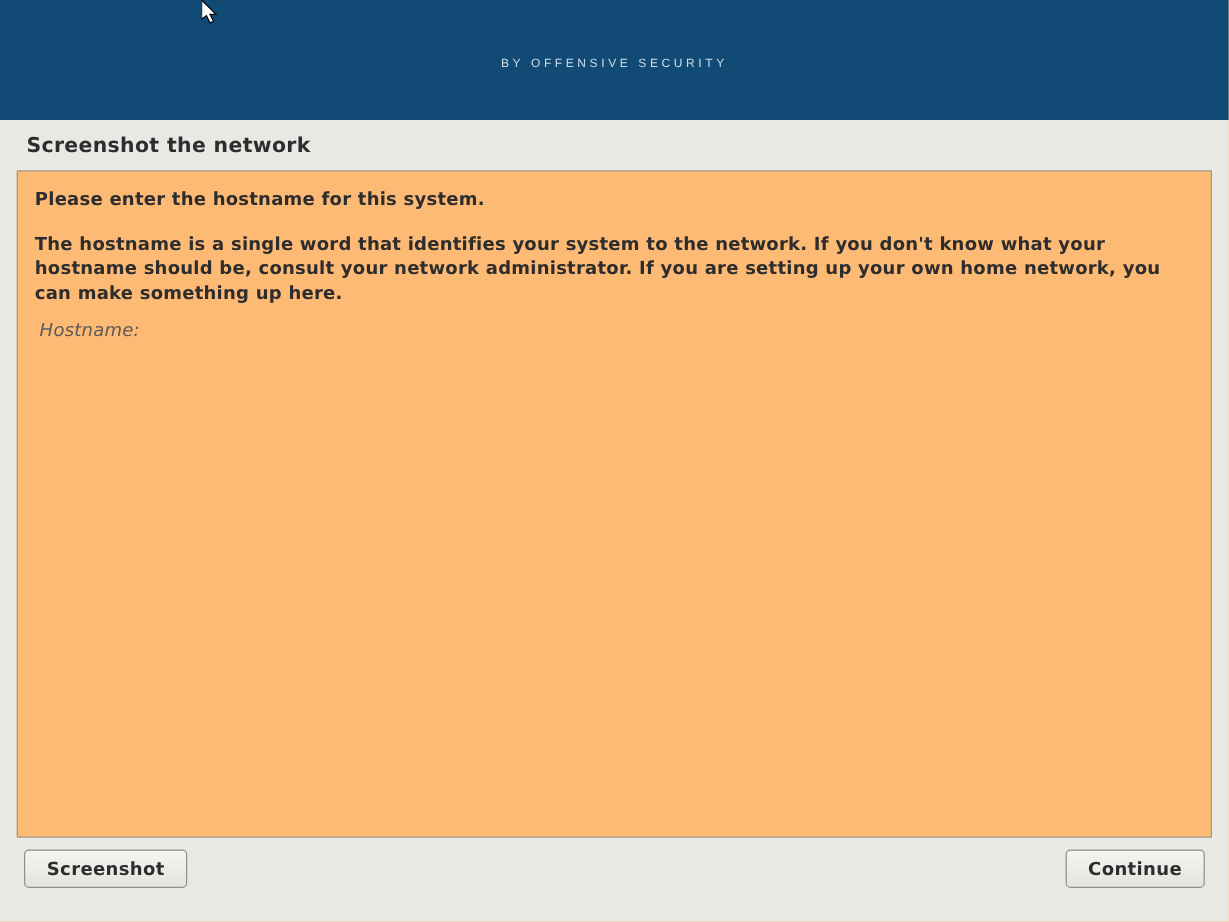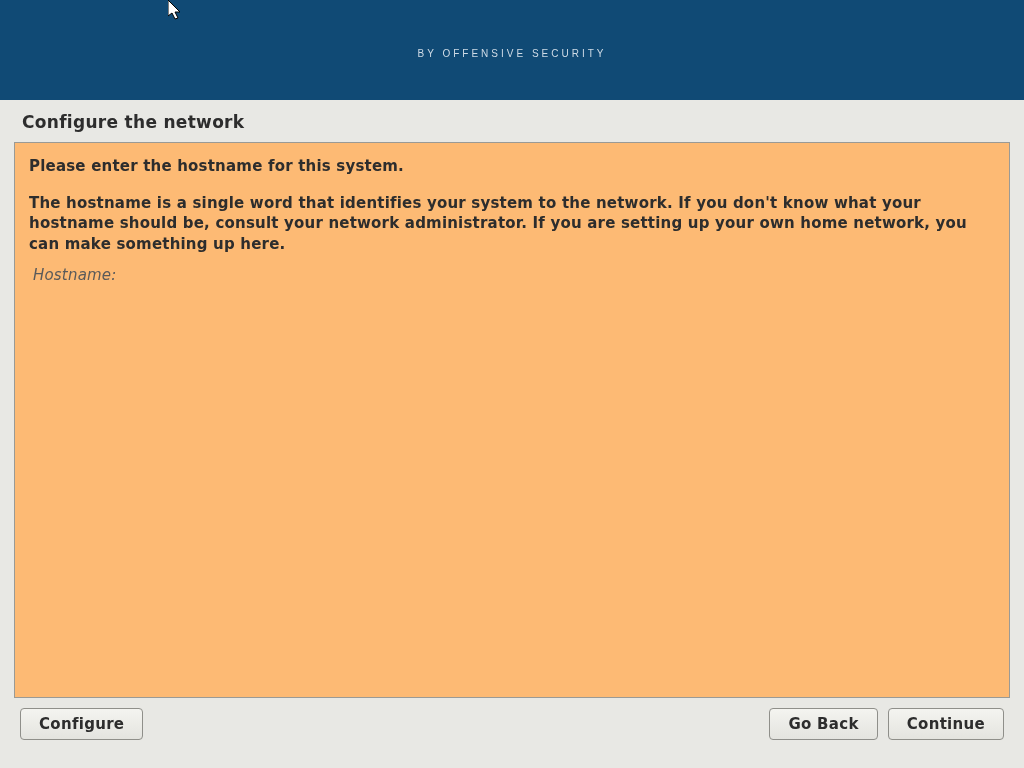--- a/index.html
+++ b/index.html
@@ -112,26 +112,25 @@
 
 <div class="banner">
   <div class="logo-wrap">
     <div class="logo-sub">BY OFFENSIVE SECURITY</div>
   </div>
   <svg class="cursor" width="18" height="22">
     <polygon points="0,0 0,16 4,13 7,19 10,18 7,12 12,12" fill="#ffffff" stroke="#000000" stroke-width="1"></polygon>
   </svg>
 </div>
 
-<div class="page-title">Configure the network</div>
+<div class="page-title">Screenshot the network</div>
 
 <div class="content-frame">
   <div class="prompt">Please enter the hostname for this system.</div>
   <div class="desc">The hostname is a single word that identifies your system to the network. If you don't know what your hostname should be, consult your network administrator. If you are setting up your own home network, you can make something up here.</div>
   <div class="field-label">Hostname:</div>
 </div>
 
 <div class="button-bar">
-  <button class="btn">Configure</button>
+  <button class="btn">Screenshot</button>
   <div class="spacer"></div>
-  <button class="btn">Go Back</button>
   <button class="btn">Continue</button>
 </div>
 
 </body></html>

